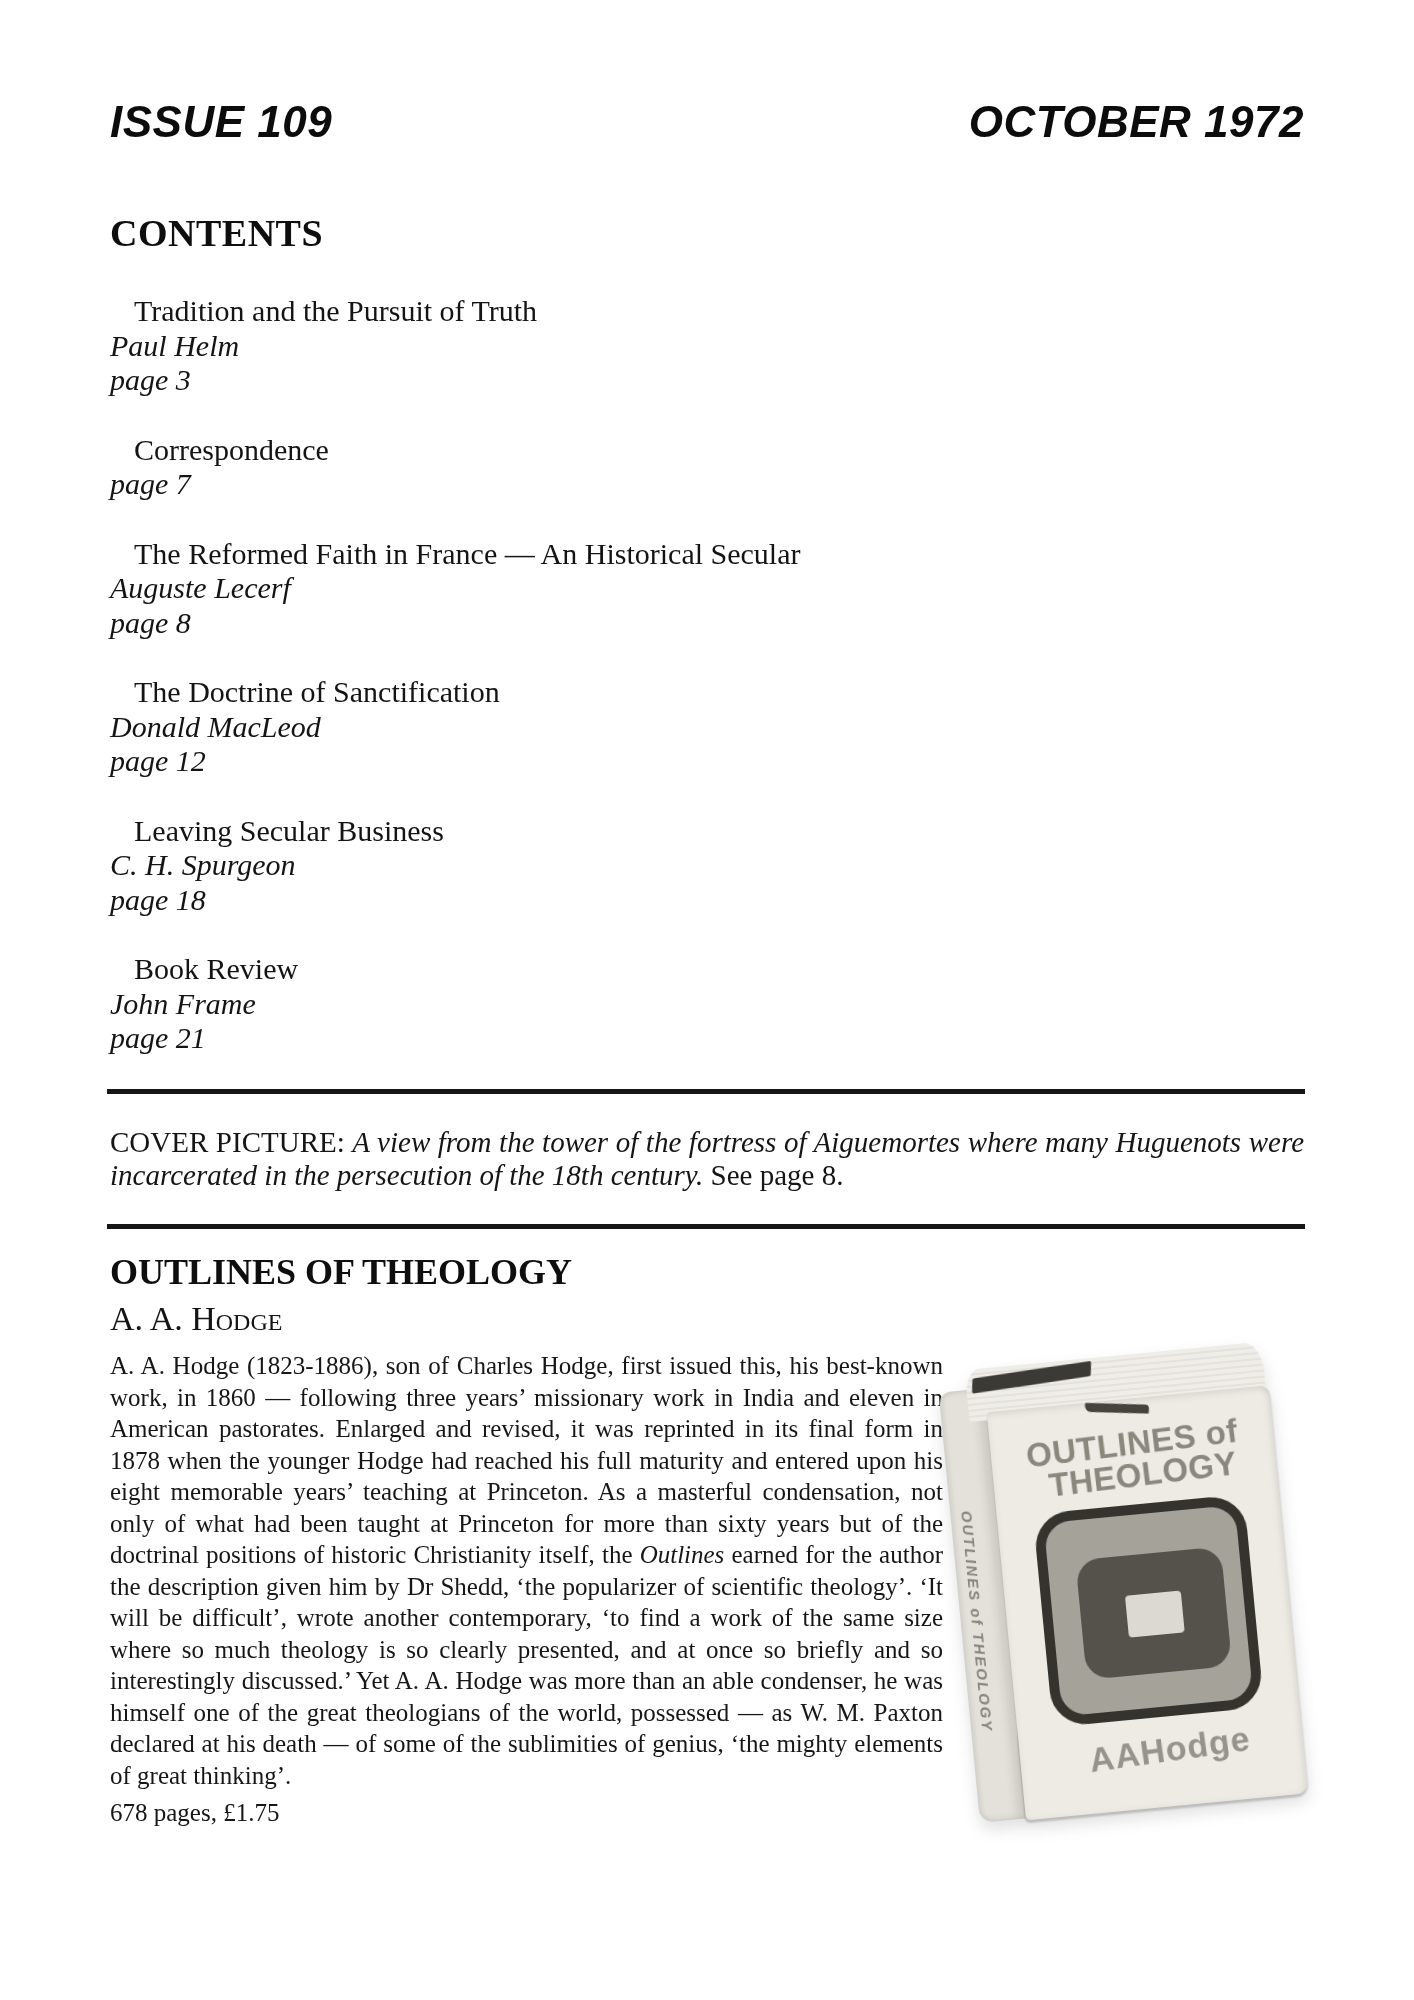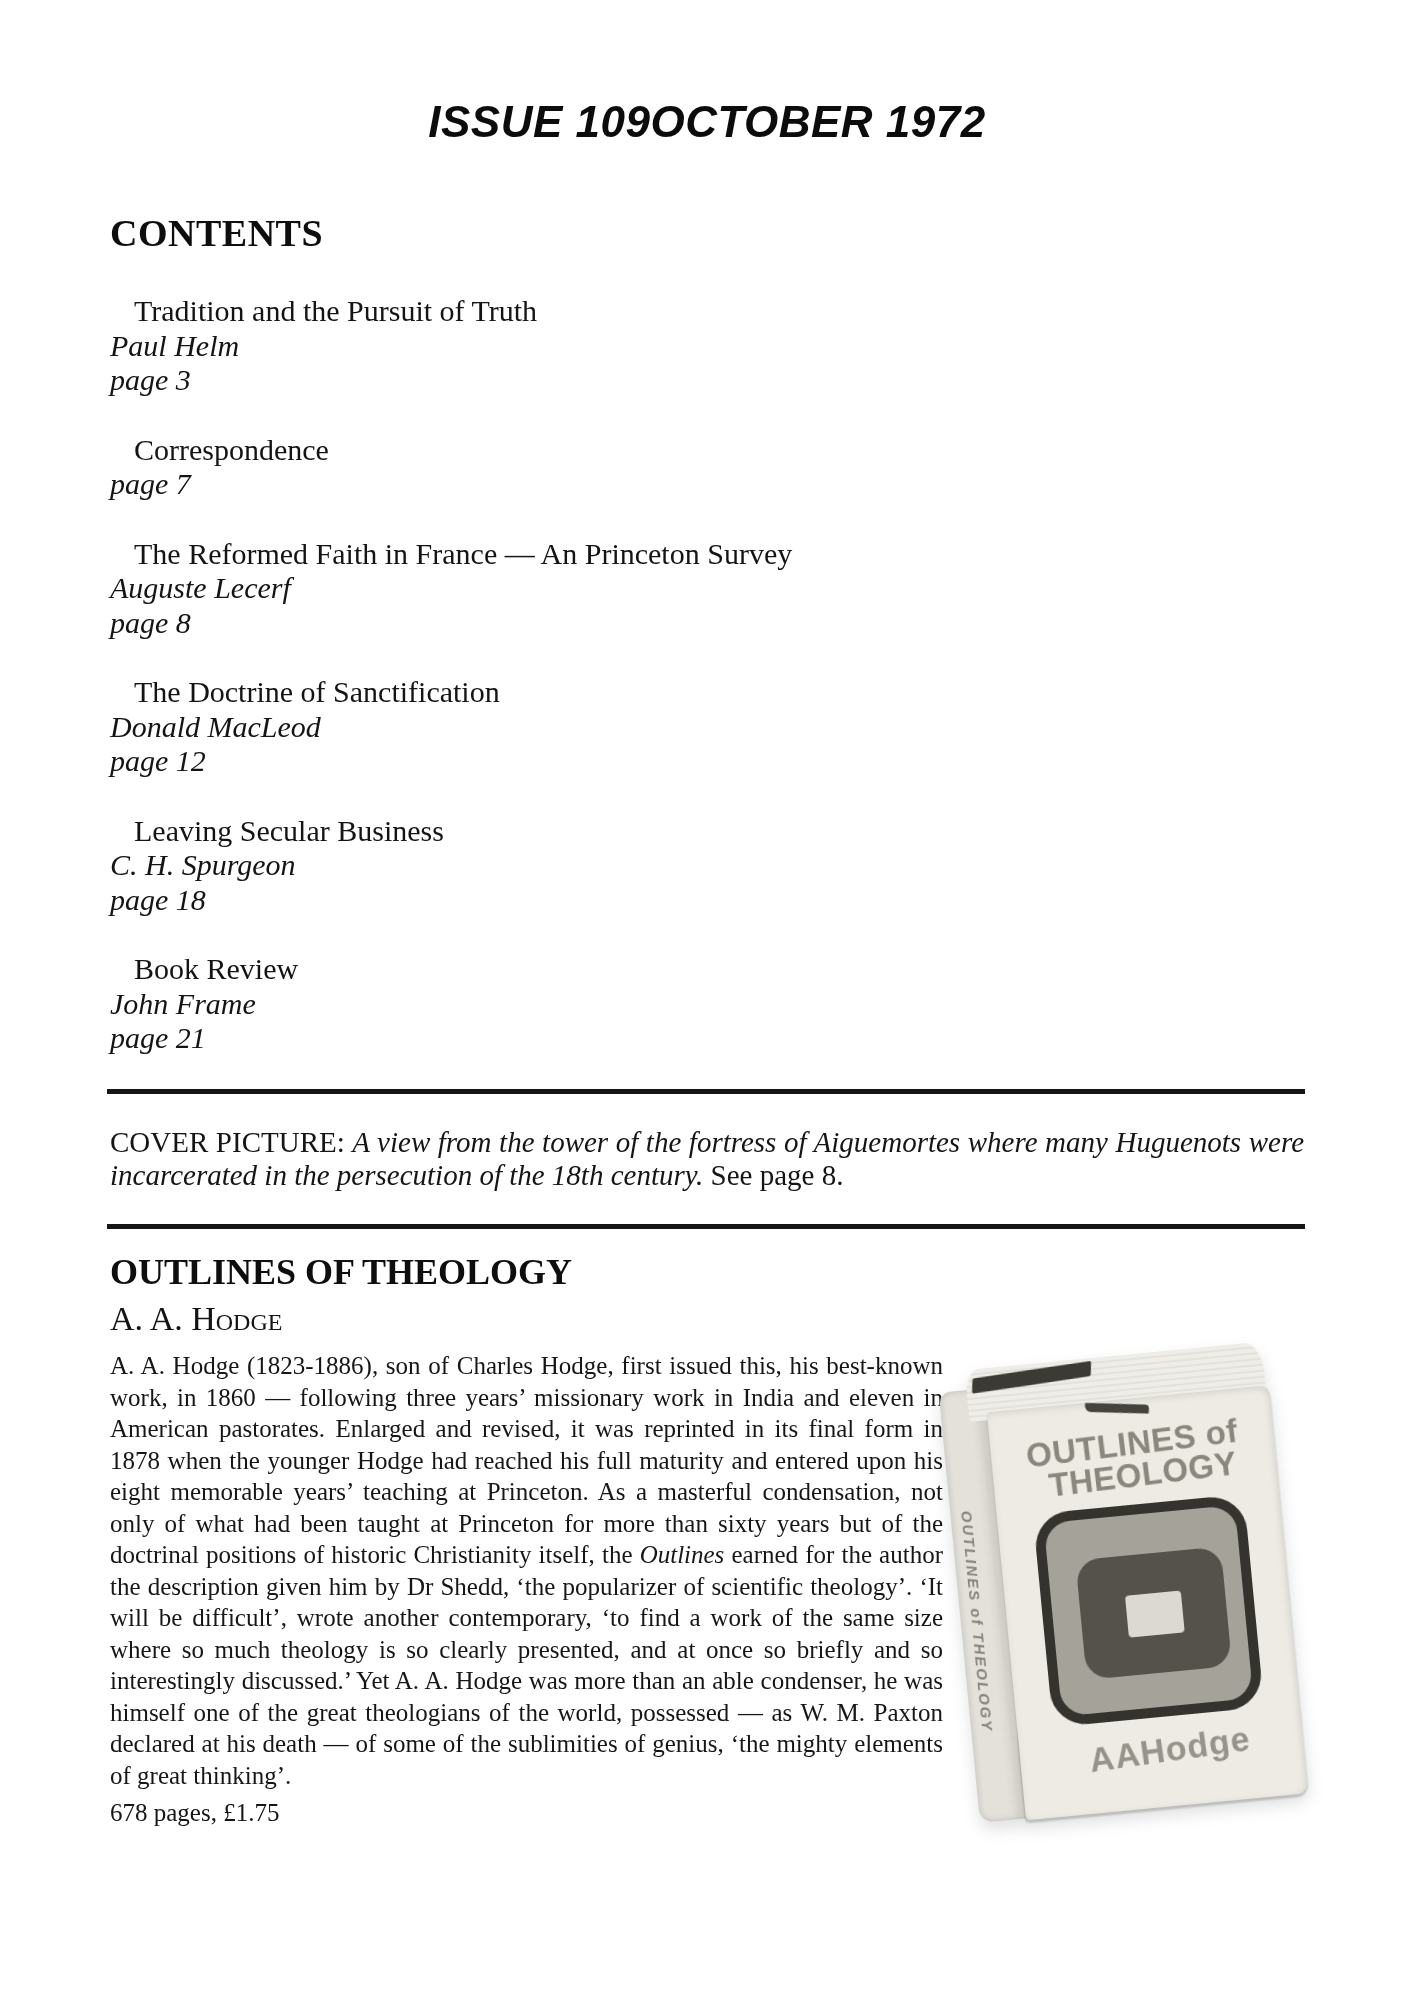--- a/index.html
+++ b/index.html
@@ -7,21 +7,21 @@
     position:relative;
     width:1414px;height:2000px;
     background:#ffffff;
     color:#141414;
     font-family:"Liberation Serif", serif;
     overflow:hidden;
   }
   
   .masthead{
     position:absolute;top:98px;left:110px;right:110px;
-    display:flex;justify-content:center;align-items:baseline;
+    display:flex;justify-content:space-between;align-items:baseline;
     font-family:"Liberation Sans", sans-serif;
     font-weight:bold;font-style:italic;
     font-size:44px;line-height:48px;color:#0c0c0c;
     letter-spacing:0.5px;
   }
   
   .contents-title{
     position:absolute;top:212px;left:110px;
     font-weight:bold;font-size:38px;line-height:42px;color:#0e0e0e;
     letter-spacing:0.5px;
@@ -155,21 +155,21 @@
       <span class="toc-title">Tradition and the Pursuit of Truth</span>
       <span class="toc-author">Paul Helm</span>
       <span class="toc-page">page 3</span>
     </div>
     <div class="toc-item">
       <span class="toc-title">Correspondence</span>
 
       <span class="toc-page">page 7</span>
     </div>
     <div class="toc-item">
-      <span class="toc-title">The Reformed Faith in France — An Princeton Survey</span>
+      <span class="toc-title">The Reformed Faith in France — An Historical Secular</span>
       <span class="toc-author">Auguste Lecerf</span>
       <span class="toc-page">page 8</span>
     </div>
     <div class="toc-item">
       <span class="toc-title">The Doctrine of Sanctification</span>
       <span class="toc-author">Donald MacLeod</span>
       <span class="toc-page">page 12</span>
     </div>
     <div class="toc-item">
       <span class="toc-title">Leaving Secular Business</span>

